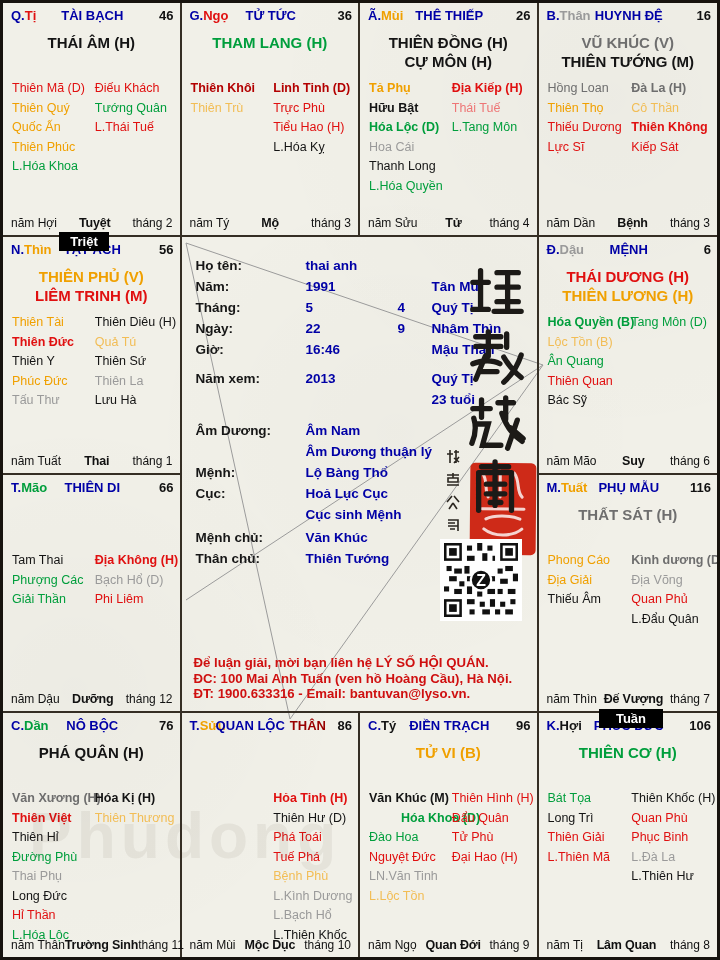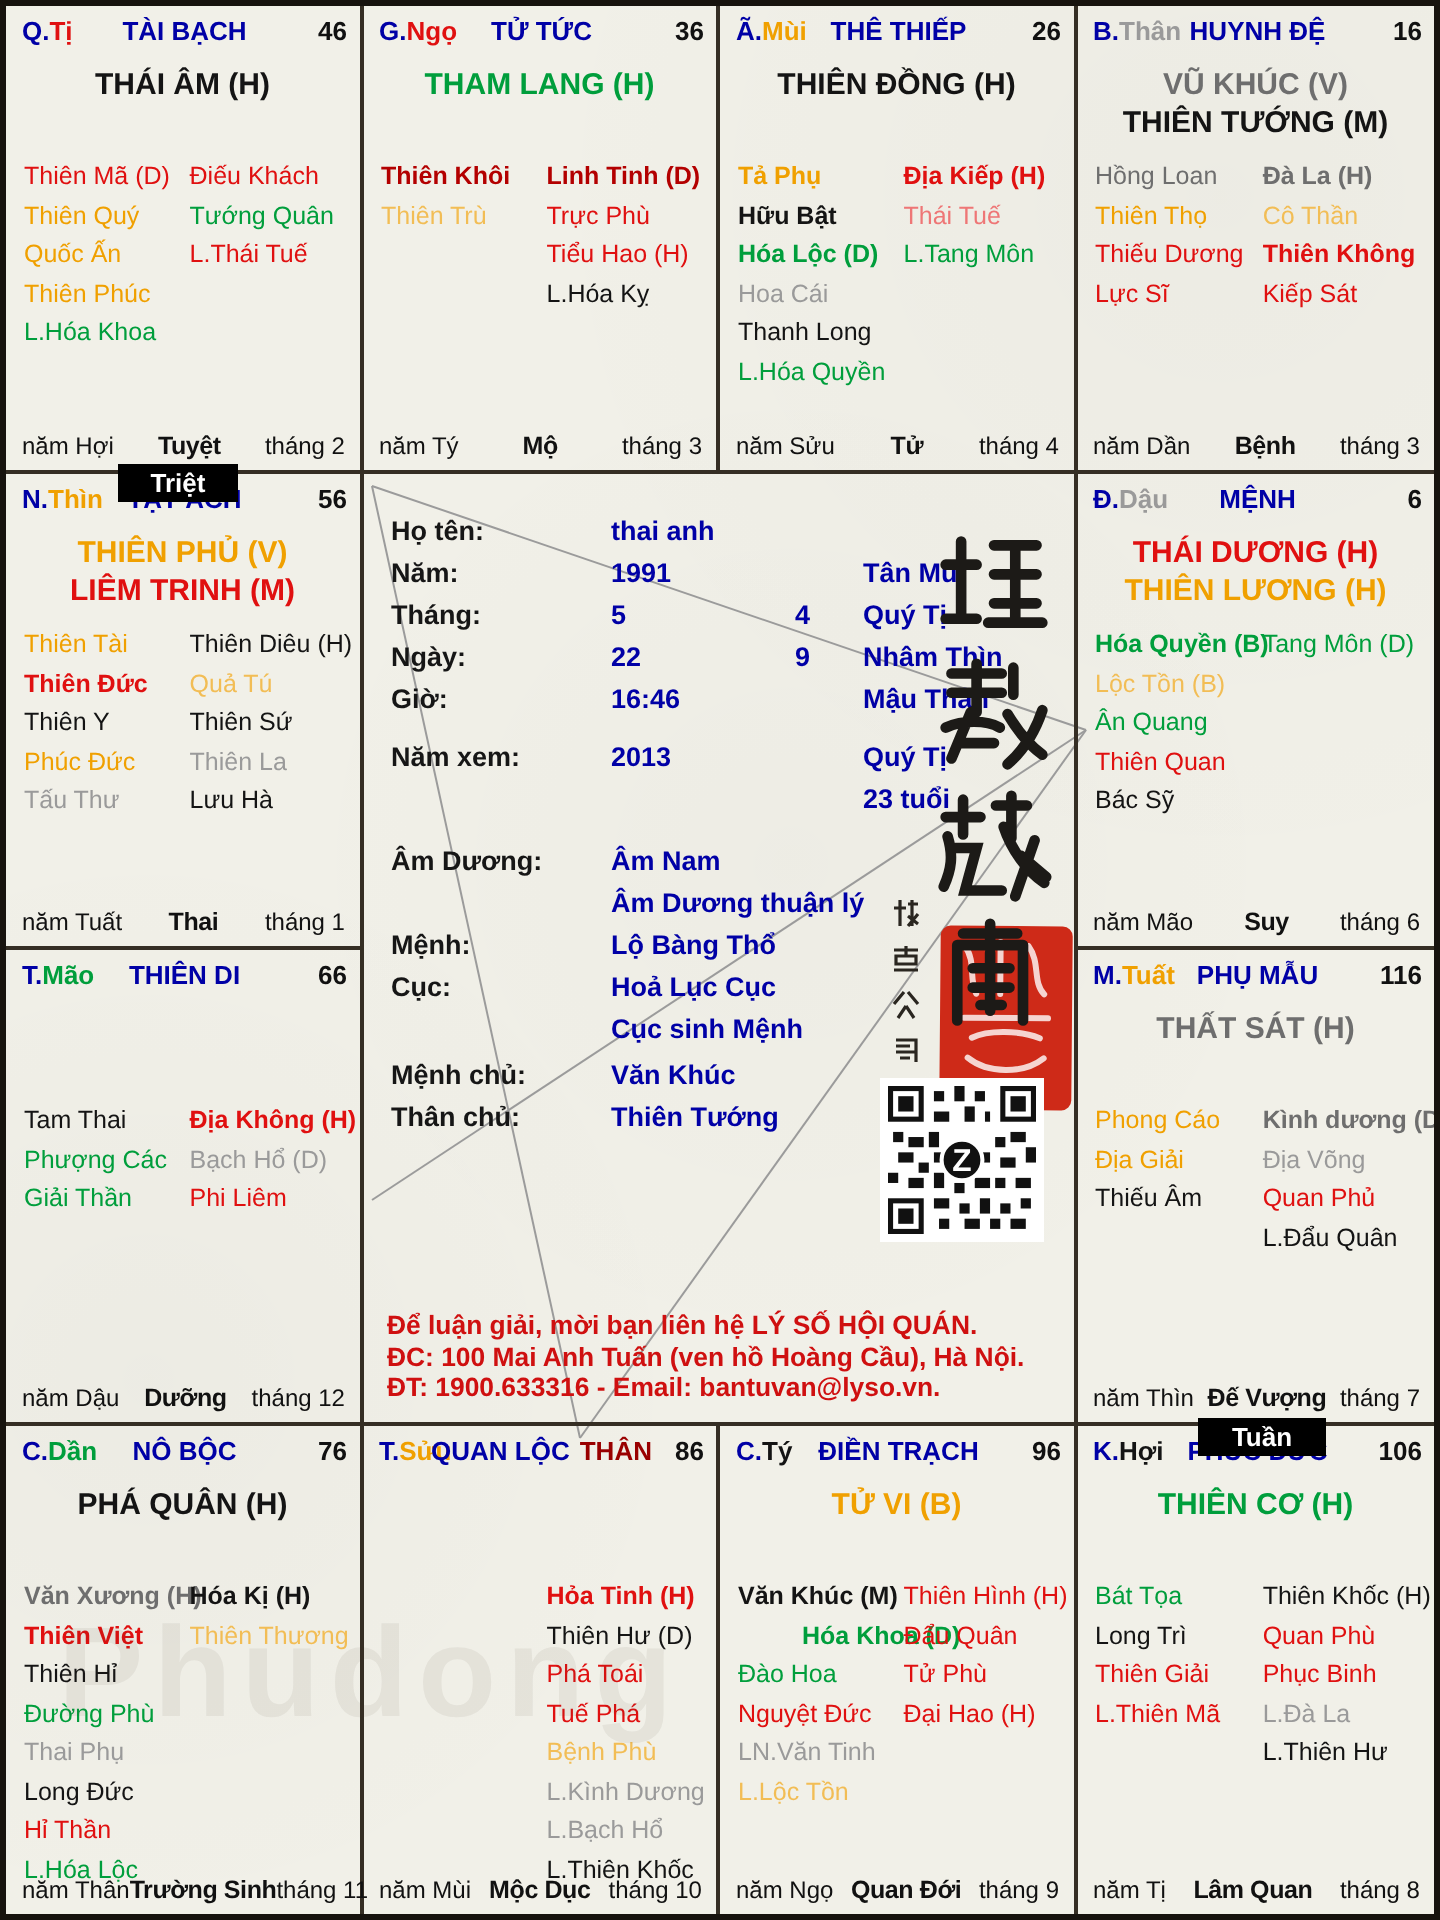--- a/index.html
+++ b/index.html
@@ -30,21 +30,21 @@
 .pfoot .fc{font-weight:700;font-size:12.5px;letter-spacing:-.2px}
 .center{grid-area:2/2/4/4;position:relative;border-right:2px solid #352e24;border-bottom:2px solid #352e24;font-size:13.5px}
 #info{padding-top:18px;position:relative;z-index:1}
 .irow{display:flex;height:21px;line-height:21px;padding-left:14px;white-space:nowrap}
 .ilabel{width:110px;font-weight:700;color:#161616;flex:none}
 .iv{color:#0000a6;font-weight:700}
 .iv1{min-width:92px}
 .iv2{width:34px;flex:none}
 .contact{position:absolute;left:12px;right:2px;bottom:9px;font-weight:700;font-size:13.2px;line-height:15.6px;white-space:nowrap;z-index:2}
 .badge{position:absolute;z-index:9;background:#000;color:#fff;font-weight:700;font-size:13px;line-height:19px;height:19px;text-align:center}
-#badge-triet{left:56px;top:229px;width:60px}
+#badge-triet{left:56px;top:229px;width:50px}
 #badge-tuan{left:596px;top:706px;width:64px}
 .wm{position:absolute;left:26px;top:796px;font-size:64px;font-weight:700;color:rgba(70,62,45,.07);letter-spacing:5px;z-index:1;pointer-events:none}
 .seal{position:absolute;left:288px;top:226px;width:66px;height:92px;background:#ce2a18;border-radius:5px;z-index:1;transform:rotate(.5deg)}
 .seal svg{position:absolute;inset:4px}
 .qr{position:absolute;left:262px;top:306px;width:74px;height:74px;z-index:2;background:#fff;outline:4px solid #fff}
 .side-col{position:absolute;left:264px;top:212px;z-index:2}
 .side-col svg{display:block;margin-bottom:8px}
 .bigchar{position:absolute;left:286px;z-index:2}
 </style>
 </head>
@@ -115,20 +115,21 @@
   </div>
 </div>
     <div class="cell" style="grid-area:1/3">
   <div class="ph">
     <span class="sb"><span style="color: rgb(0, 0, 166);">Ã.</span><span style="color: rgb(240, 160, 0);">Mùi</span></span>
     <span class="pname"><span>THÊ THIẾP</span></span>
     <span class="pnum">26</span>
   </div>
   <div class="mains">
           <div style="color: rgb(20, 20, 20);">THIÊN ĐỒNG (H)</div>
+          <div style="color: rgb(20, 20, 20);">CỰ MÔN (H)</div>
         </div>
   <div class="col colL">
           <div class="star b" style="color: rgb(240, 160, 0);">Tả Phụ</div>
           <div class="star b" style="color: rgb(20, 20, 20);">Hữu Bật</div>
           <div class="star b" style="color: rgb(0, 158, 60);">Hóa Lộc (D)</div>
           <div class="star" style="color: rgb(154, 154, 154);">Hoa Cái</div>
           <div class="star" style="color: rgb(20, 20, 20);">Thanh Long</div>
           <div class="star" style="color: rgb(0, 158, 60);">L.Hóa Quyền</div>
         </div>
   <div class="col colR">

